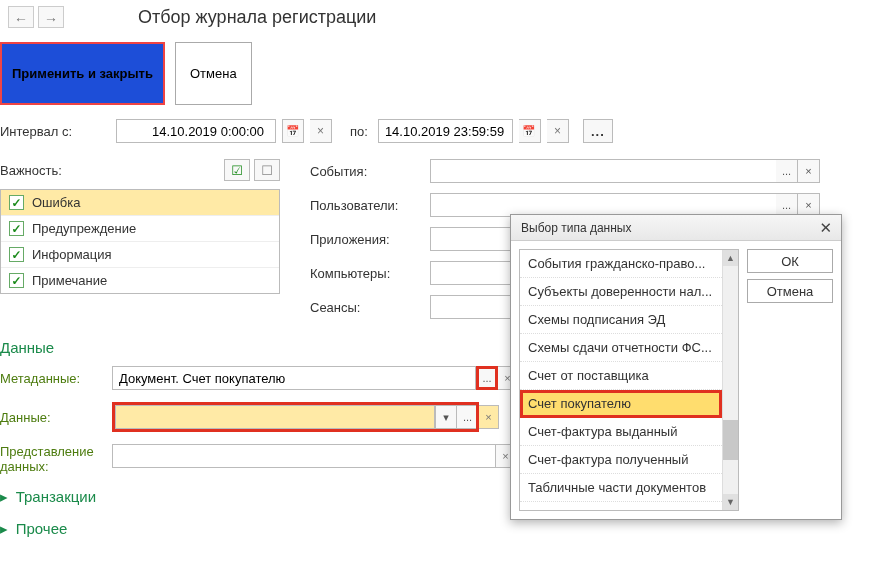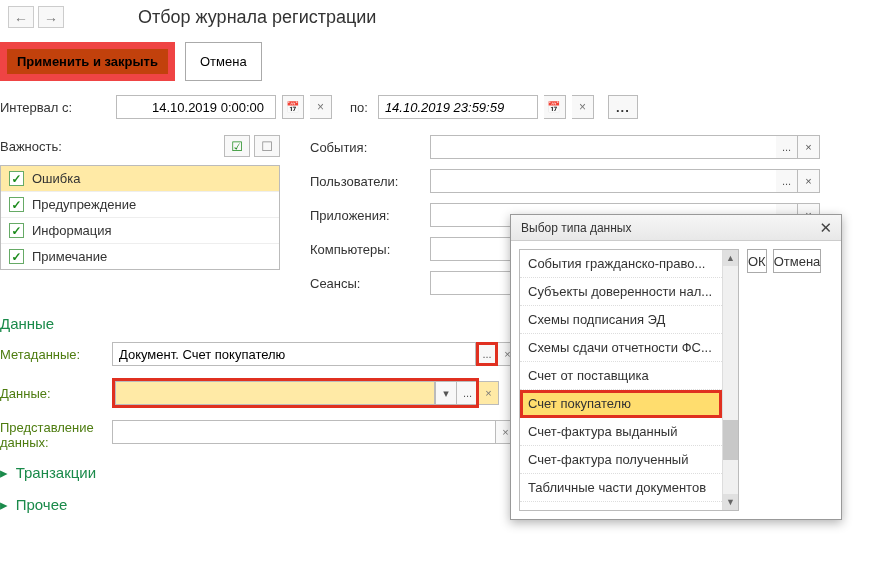--- a/index.html
+++ b/index.html
@@ -16,21 +16,21 @@
   .nav-row { padding: 6px 8px; display: flex; align-items: center; gap: 4px; }
   .nav-btn {
     width: 26px; height: 22px;
     border: 1px solid #ccc; background: #f8f8f8;
     display: flex; align-items: center; justify-content: center;
     cursor: pointer; font-size: 14px; color: #777;
   }
   .page-title { font: 18px Arial; margin-left: 70px; color: #333; }
   .toolbar { padding: 8px 4px 14px 0; display: flex; gap: 10px; }
   .btn-primary {
-    background: #c2410c; border: 7px solid #ef4444; padding: 5px 10px;
+    background: #1d4ed8; border: 2px solid #ef4444; padding: 22px 10px;
     font: bold 13px Arial; cursor: pointer;
   }
   .btn {
     background: #fff; border: 1px solid #aaa; padding: 5px 14px;
     font: 13px Arial; cursor: pointer;
   }
   .row { display: flex; align-items: center; margin-bottom: 6px; }
   .label { color: #333; }
   .text-input {
     border: 1px solid #bbb; height: 24px; padding: 0 6px;
@@ -106,21 +106,21 @@
     font-size: 12px;
   }
   .dlg-close { cursor: pointer; font-size: 15px; color: #444; padding: 0 3px; }
   .dlg-body { flex: 1; display: flex; padding: 8px; gap: 8px; overflow: hidden; }
   .list-item {
     padding: 6px 8px; border-bottom: 1px dotted #ddd; cursor: pointer;
     white-space: nowrap; overflow: hidden; text-overflow: ellipsis;
   }
   .list-item.sel { background: #ffdd6e; }
   .list-item.hl { outline: 3px solid #e03020; outline-offset: -3px; }
-  .dlg-side { width: 86px; display: flex; flex-direction: row; gap: 6px; }
+  .dlg-side { width: 86px; display: flex; flex-direction: column; gap: 6px; }
   .dlg-btn {
     border: 1px solid #aaa; background: #fff; height: 24px;
     display: flex; align-items: center; justify-content: center;
     font: 13px Arial; cursor: pointer;
   }
   .scrollbar {
     width: 16px; background: #f0f0f0; border-left: 1px solid #ddd;
     position: absolute; right: 0; top: 0; bottom: 0;
     display: flex; flex-direction: column; justify-content: space-between;
   }
@@ -145,21 +145,21 @@
   <button class="btn-primary">Применить и закрыть</button>
   <button class="btn">Отмена</button>
 </div>
 
 <div class="row" style="gap:6px;">
   <span class="label" style="width:110px;">Интервал с:</span>
   <input class="text-input" style="width: 160px; padding-left: 35px;" value="14.10.2019 0:00:00">
   <div class="icon-btn">📅</div>
   <div class="icon-btn x-btn">×</div>
   <span class="label" style="margin:0 4px 0 12px;">по:</span>
-  <input class="text-input" style="width: 160px; font-style: italic;" value="14.10.2019 23:59:59">
+  <input class="text-input" style="width: 135px;" value="14.10.2019 23:59:59">
   <div class="icon-btn">📅</div>
   <div class="icon-btn x-btn">×</div>
   <div class="dots-btn">...</div>
 </div>
 
 <div class="two-col" style="margin-top:16px;">
 
   <div class="left-col">
     <div class="row" style="justify-content:space-between; width:280px;">
       <span class="label">Важность:</span>

